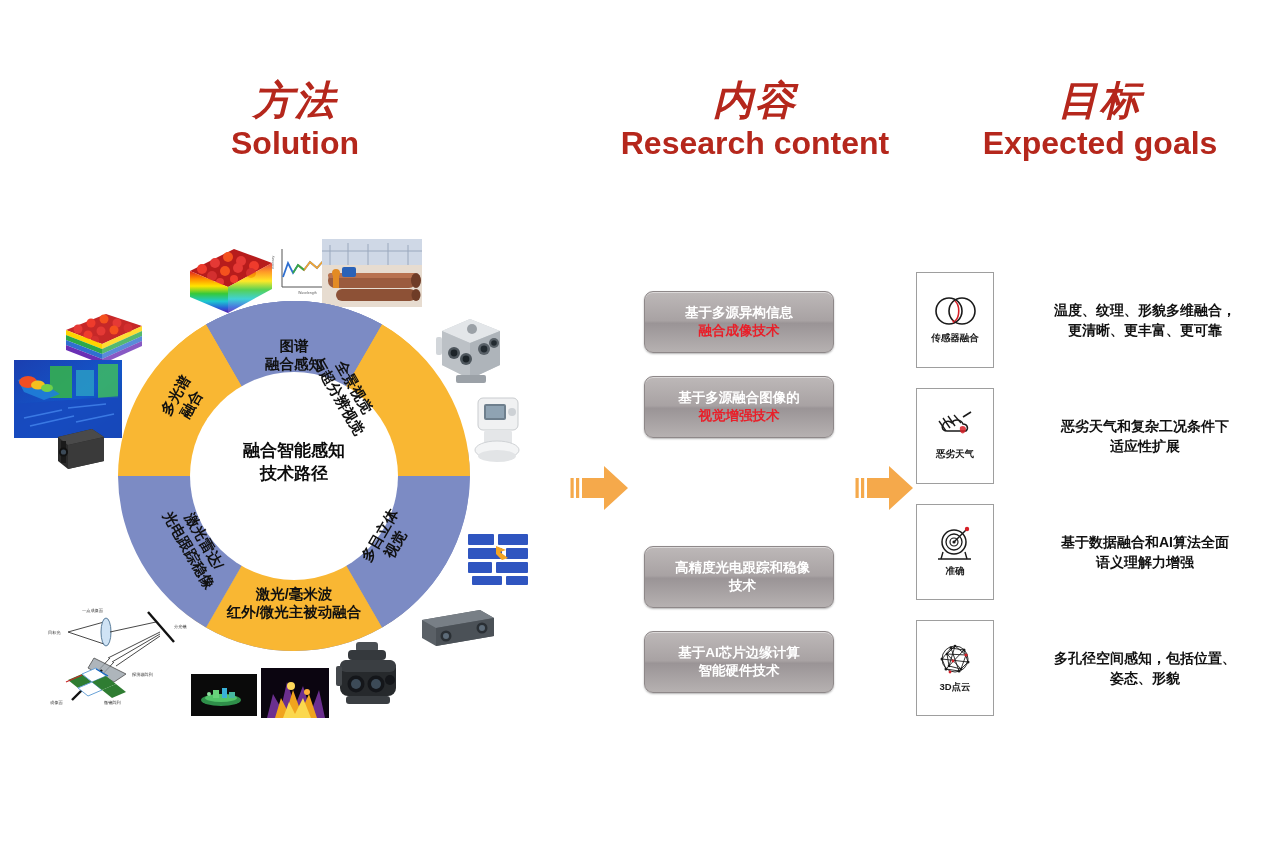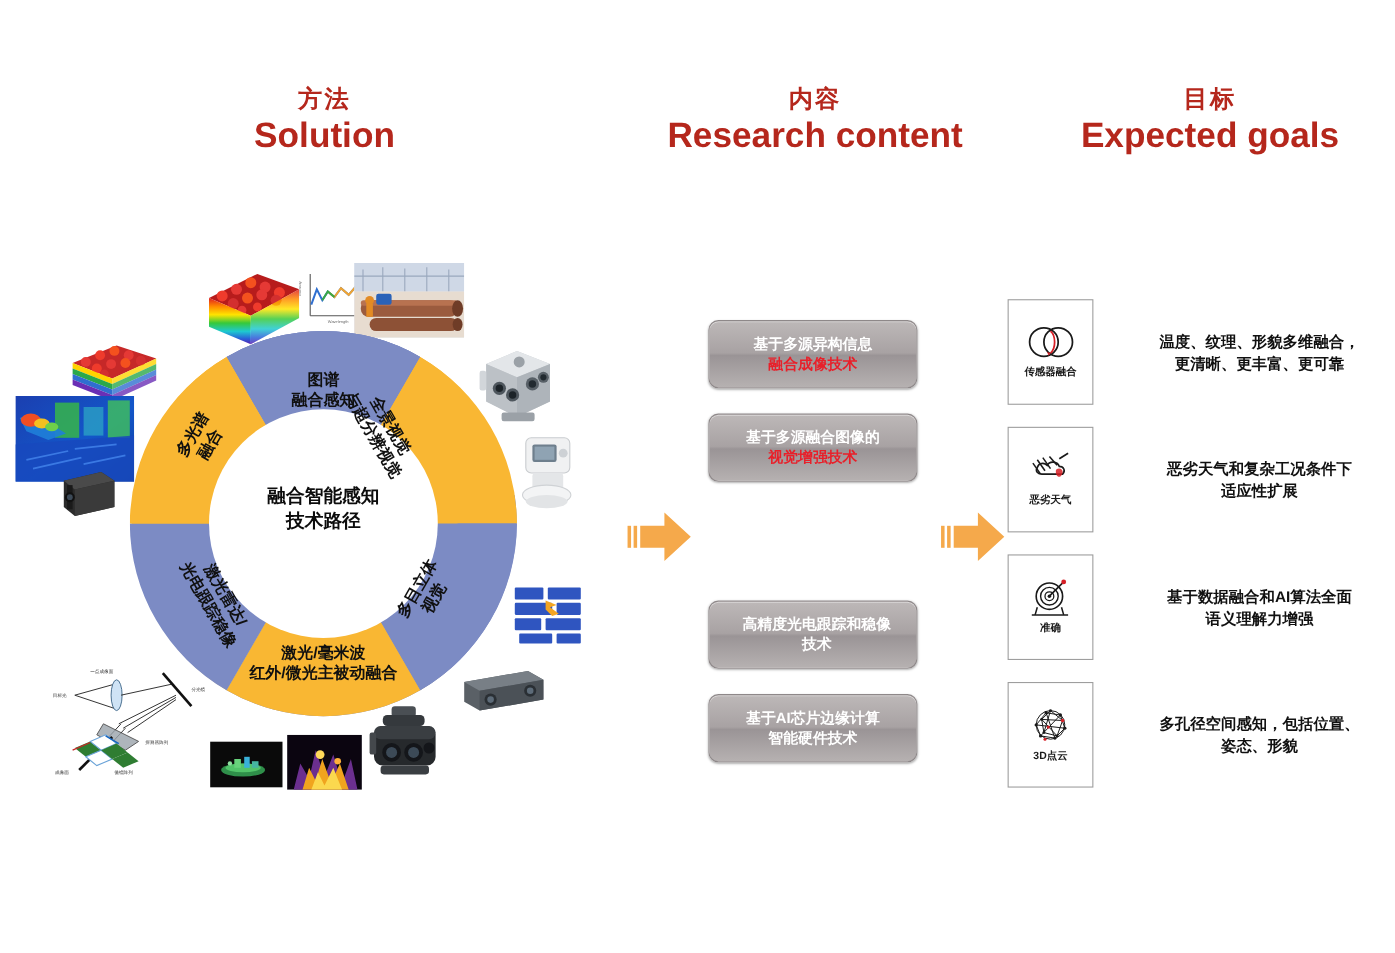--- a/index.html
+++ b/index.html
@@ -6,24 +6,24 @@
   html,body{margin:0;padding:0;background:#ffffff;}
   body{
     width:1268px;height:866px;position:relative;overflow:hidden;
     font-family:"Liberation Sans","DejaVu Sans",sans-serif;
     -webkit-font-smoothing:antialiased;
   }
   .stage{position:absolute;left:0;top:0;width:1268px;height:866px;}
 
   
   .col-head{position:absolute;text-align:center;color:#B5271C;font-weight:bold;line-height:1.12;}
-  .col-head .cn{font-size:22px;letter-spacing:2px;display:block;}
+  .col-head .cn{font-size:40px;letter-spacing:2px;display:block;font-style:italic;}
   .col-head .en{font-size:32px;display:block;margin-top:3px;}
   #head-solution{left:170px;top:78px;width:250px;}
-  #head-content{left:596px;top:78px;width:290px;}
+  #head-content{left:610px;top:78px;width:290px;}
   #head-goals{left:955px;top:78px;width:290px;}
 
   
   #donut-wrap{position:absolute;left:118px;top:300px;width:352px;height:352px;}
   #donut-svg{position:absolute;left:0;top:0;}
   .seg-label{
     position:absolute;color:#101010;font-weight:bold;font-size:14.5px;
     line-height:1.22;text-align:center;white-space:nowrap;
     transform-origin:50% 50%;
   }

